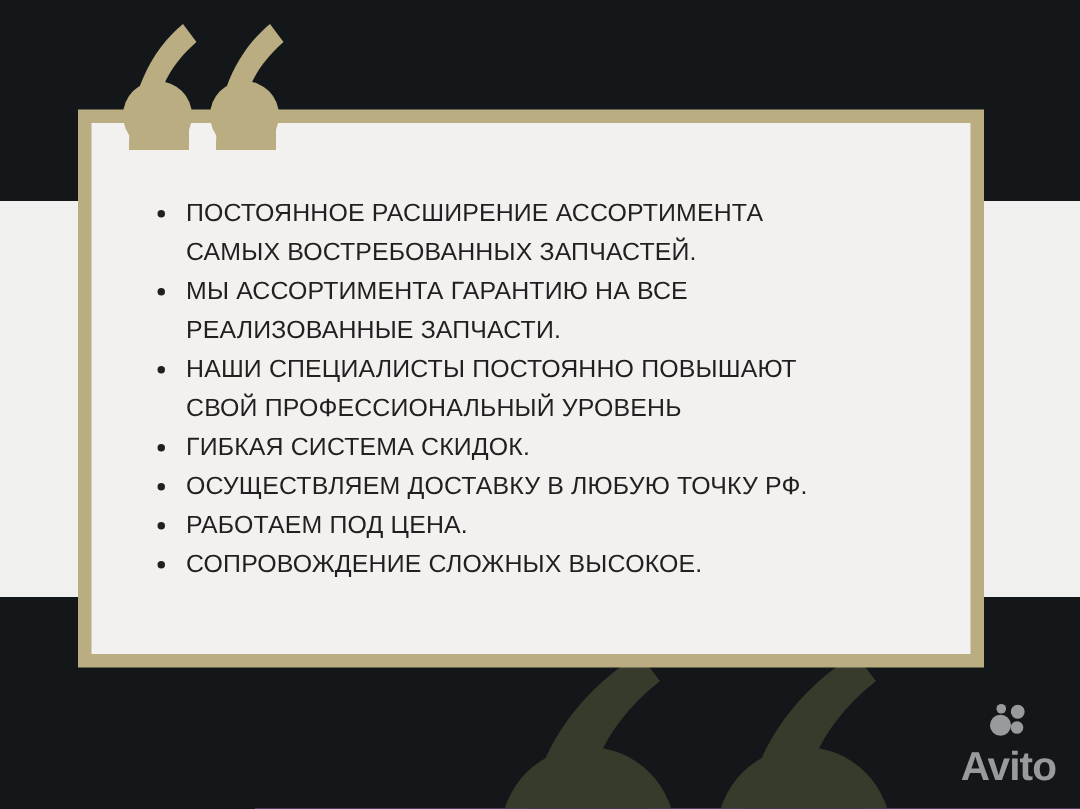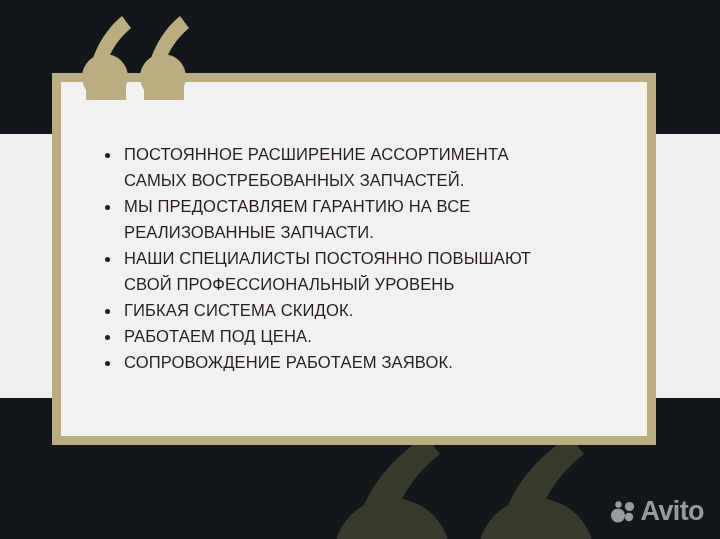--- a/index.html
+++ b/index.html
@@ -105,20 +105,21 @@
 
   
   .avito {
     position: absolute;
     right: 16px;
     bottom: 14px;
     display: flex;
     align-items: center;
     gap: 5px;
     opacity: 0.82;
+    flex-direction: column;
   }
   .avito-mark {
     width: 26px;
     height: 26px;
     flex: 0 0 26px;
   }
   .avito-text {
     color: #b6b9b8;
     font-size: 27px;
     font-weight: bold;
@@ -142,27 +143,28 @@
     </g>
   </svg>
 
   <div class="band"></div>
 
   <div class="card">
     <div class="card-inner">
       <ul class="bullets">
         <li>ПОСТОЯННОЕ РАСШИРЕНИЕ АССОРТИМЕНТА
 САМЫХ ВОСТРЕБОВАННЫХ ЗАПЧАСТЕЙ.</li>
-        <li>МЫ ПРЕДОСТАВЛЯЕМ ГАРАНТИЮ НА ВСЕ
+        <li>МЫ АССОРТИМЕНТА ГАРАНТИЮ НА ВСЕ
 РЕАЛИЗОВАННЫЕ ЗАПЧАСТИ.</li>
         <li>НАШИ СПЕЦИАЛИСТЫ ПОСТОЯННО ПОВЫШАЮТ
 СВОЙ ПРОФЕССИОНАЛЬНЫЙ УРОВЕНЬ</li>
         <li>ГИБКАЯ СИСТЕМА СКИДОК.</li>
+        <li>ОСУЩЕСТВЛЯЕМ ДОСТАВКУ В ЛЮБУЮ ТОЧКУ РФ.</li>
         <li>РАБОТАЕМ ПОД ЦЕНА.</li>
-        <li>СОПРОВОЖДЕНИЕ РАБОТАЕМ ЗАЯВОК.</li>
+        <li>СОПРОВОЖДЕНИЕ СЛОЖНЫХ ВЫСОКОЕ.</li>
       </ul>
     </div>
   </div>
 
   <svg class="top-quote" viewBox="0 0 120 86">
     <g fill="#b9ad81">
       <path d="M12 86 C12 50 26 20 48 2 L57 14 C41 28 32 44 31 60 L52 60 L52 86 Z"></path>
       <circle cx="31" cy="63" r="23"></circle>
       <path d="M70 86 C70 50 84 20 106 2 L115 14 C99 28 90 44 89 60 L110 60 L110 86 Z"></path>
       <circle cx="89" cy="63" r="23"></circle>

